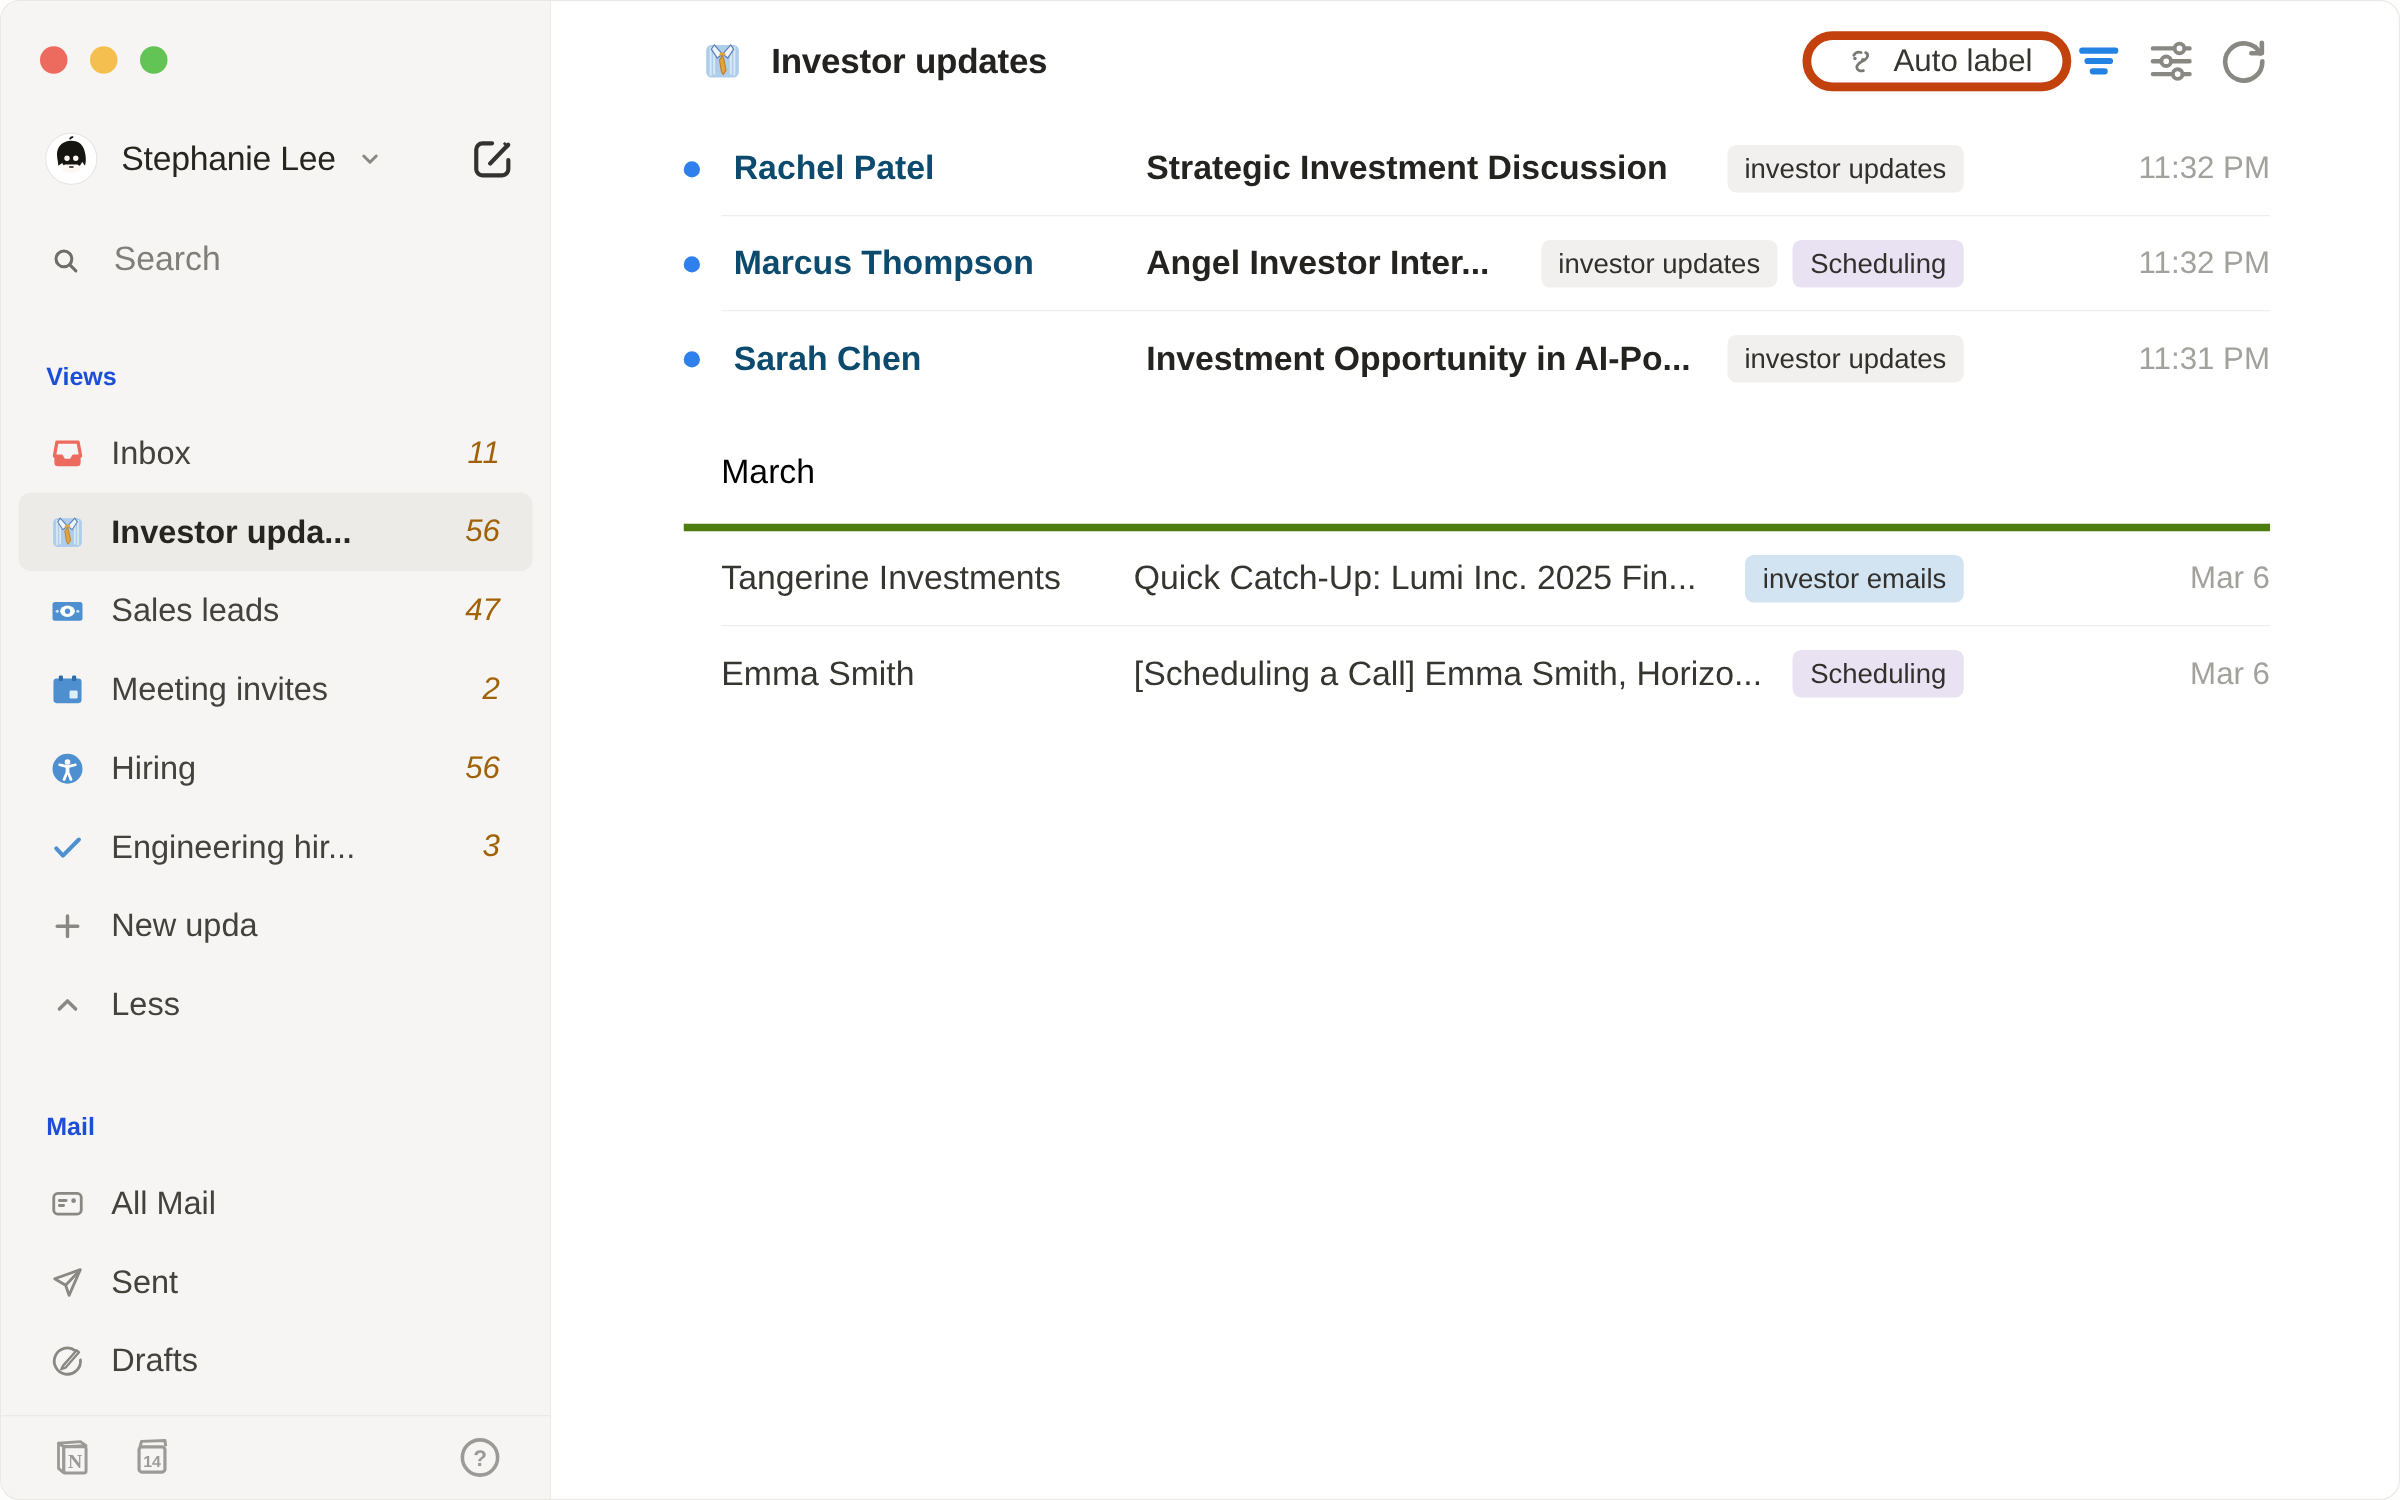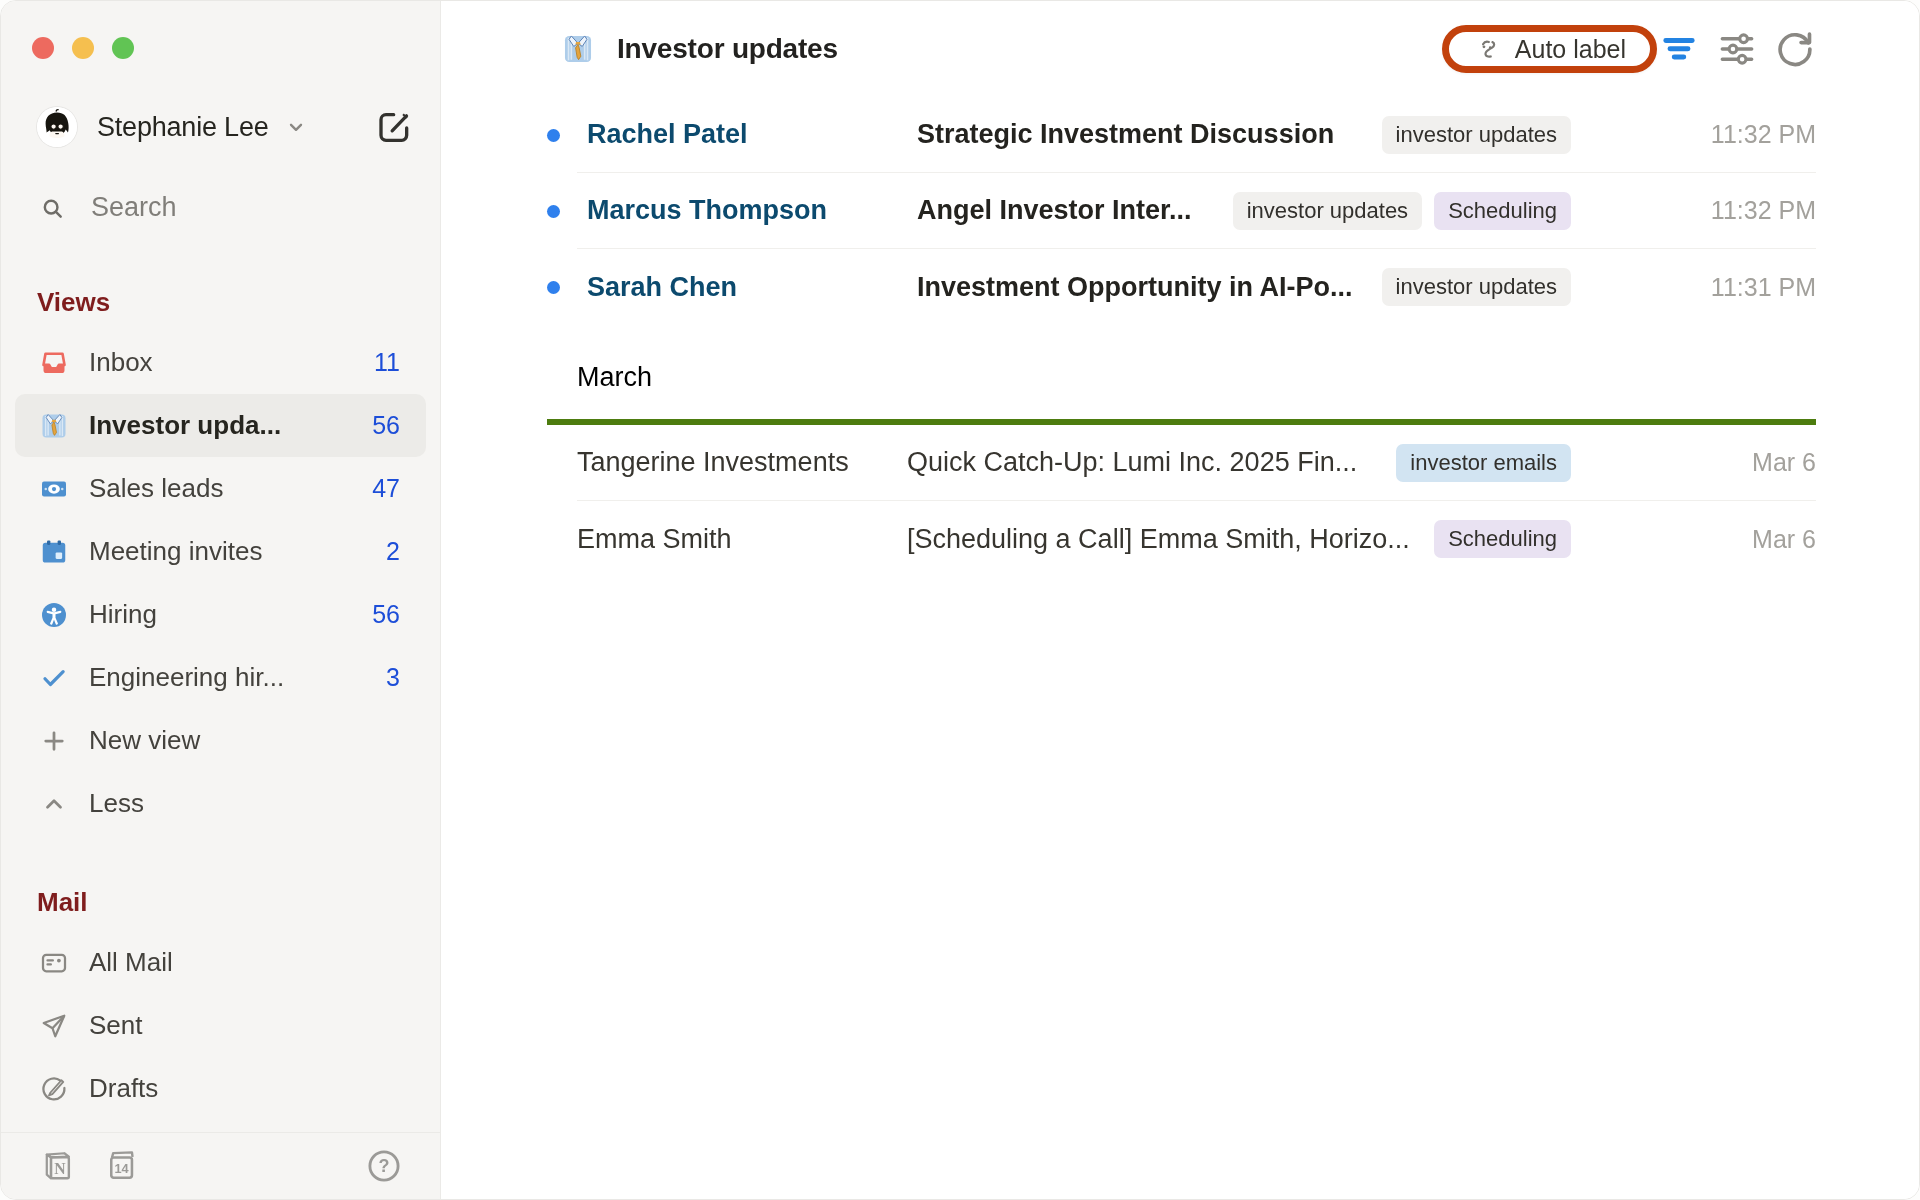--- a/index.html
+++ b/index.html
@@ -10,27 +10,27 @@
   .sidebar { width:440px; min-width:440px; background:var(--side-bg,#f6f5f3); border-right:1px solid #ebeae7; display:flex; flex-direction:column; }
   .traffic { display:flex; gap:18px; padding:36px 0 0 31px; }
   .tl { width:22px; height:22px; border-radius:50%; }
   .profile-row { display:flex; align-items:center; margin:48px 26px 0 36px; height:40px; }
   .profile { display:flex; align-items:center; cursor:default; }
   .avatar { width:40px; height:40px; border-radius:50%; overflow:hidden; background:#fff; box-shadow:0 0 0 1px rgba(0,0,0,.06); }
   .profile .uname { margin-left:20px; font-size:27px; font-weight:400; color:#26251f; letter-spacing:-.2px; }
   .profile .chev { margin-left:14px; width:26px; height:26px; display:flex; }
   .compose { margin-left:auto; width:40px; height:40px; border:none; background:transparent; display:flex; align-items:center; justify-content:center; cursor:pointer; }
   .search-row { display:flex; align-items:flex-end; gap:24px; margin:42px 26px 0 38px; height:34px; color:#807e79; font-size:27px; cursor:pointer; }
-  .section-label { margin:66px 0 0 36px; font-size:26px; font-weight:700; color:#7f1d1d; line-height:26px; }
+  .section-label { margin:66px 0 0 36px; font-size:20px; font-weight:700; color:#1d4ed8; line-height:26px; }
   .section-label.mail { margin-top:54px; }
   .items { margin-top:16px; }
   .side-item { display:flex; align-items:center; height:63px; margin:0 14px; padding:0 26px 0 24px; border-radius:10px; cursor:pointer; }
   .side-item .ic { width:30px; height:30px; display:flex; align-items:center; justify-content:center; flex:none; }
   .side-item .lbl { margin-left:20px; font-size:26px; color:#44423d; white-space:nowrap; }
-  .side-item .cnt { margin-left:auto; font-size:25px; color:#1d4ed8; }
+  .side-item .cnt { margin-left:auto; font-size:25px; color:#a16207;font-style:italic; }
   .side-item.selected { background:var(--sel-bg,#ecebe8); }
   .side-item.selected .lbl { font-weight:700; color:#26251f; }
   .sb-footer { margin-top:auto; height:67px; border-top:1px solid #ebeae7; display:flex; align-items:center; padding:0 38px; gap:28px; }
   .foot-btn { width:36px; height:36px; display:flex; align-items:center; justify-content:center; background:none; border:none; cursor:pointer; }
   .foot-btn.help { margin-left:auto; }
 
   
   .main { flex:1; display:flex; flex-direction:column; background:#fff; min-width:0; }
   .main-header { height:96px; display:flex; align-items:center; padding:0 102px 0 120px; }
   .view-emoji { width:34px; height:34px; display:flex; flex:none; }
@@ -182,21 +182,21 @@
             </span>
             <span class="lbl">Engineering hir...</span>
             <span class="cnt">3</span>
           </div>
           <div class="side-item">
             <span class="ic">
               <svg viewBox="0 0 24 24" width="100%" height="100%" xmlns="http://www.w3.org/2000/svg">
                 <path d="M12 5.4v13.2M5.4 12h13.2" stroke="#8a8883" stroke-width="2.2" stroke-linecap="round"></path>
               </svg>
             </span>
-            <span class="lbl">New view</span>
+            <span class="lbl">New upda</span>
           </div>
           <div class="side-item">
             <span class="ic">
               <svg viewBox="0 0 24 24" width="100%" height="100%" xmlns="http://www.w3.org/2000/svg">
                 <path d="M6.8 14.6 12 9.4l5.2 5.2" fill="none" stroke="#8a8883" stroke-width="2.2" stroke-linecap="round" stroke-linejoin="round"></path>
               </svg>
             </span>
             <span class="lbl">Less</span>
           </div>
         </div>

